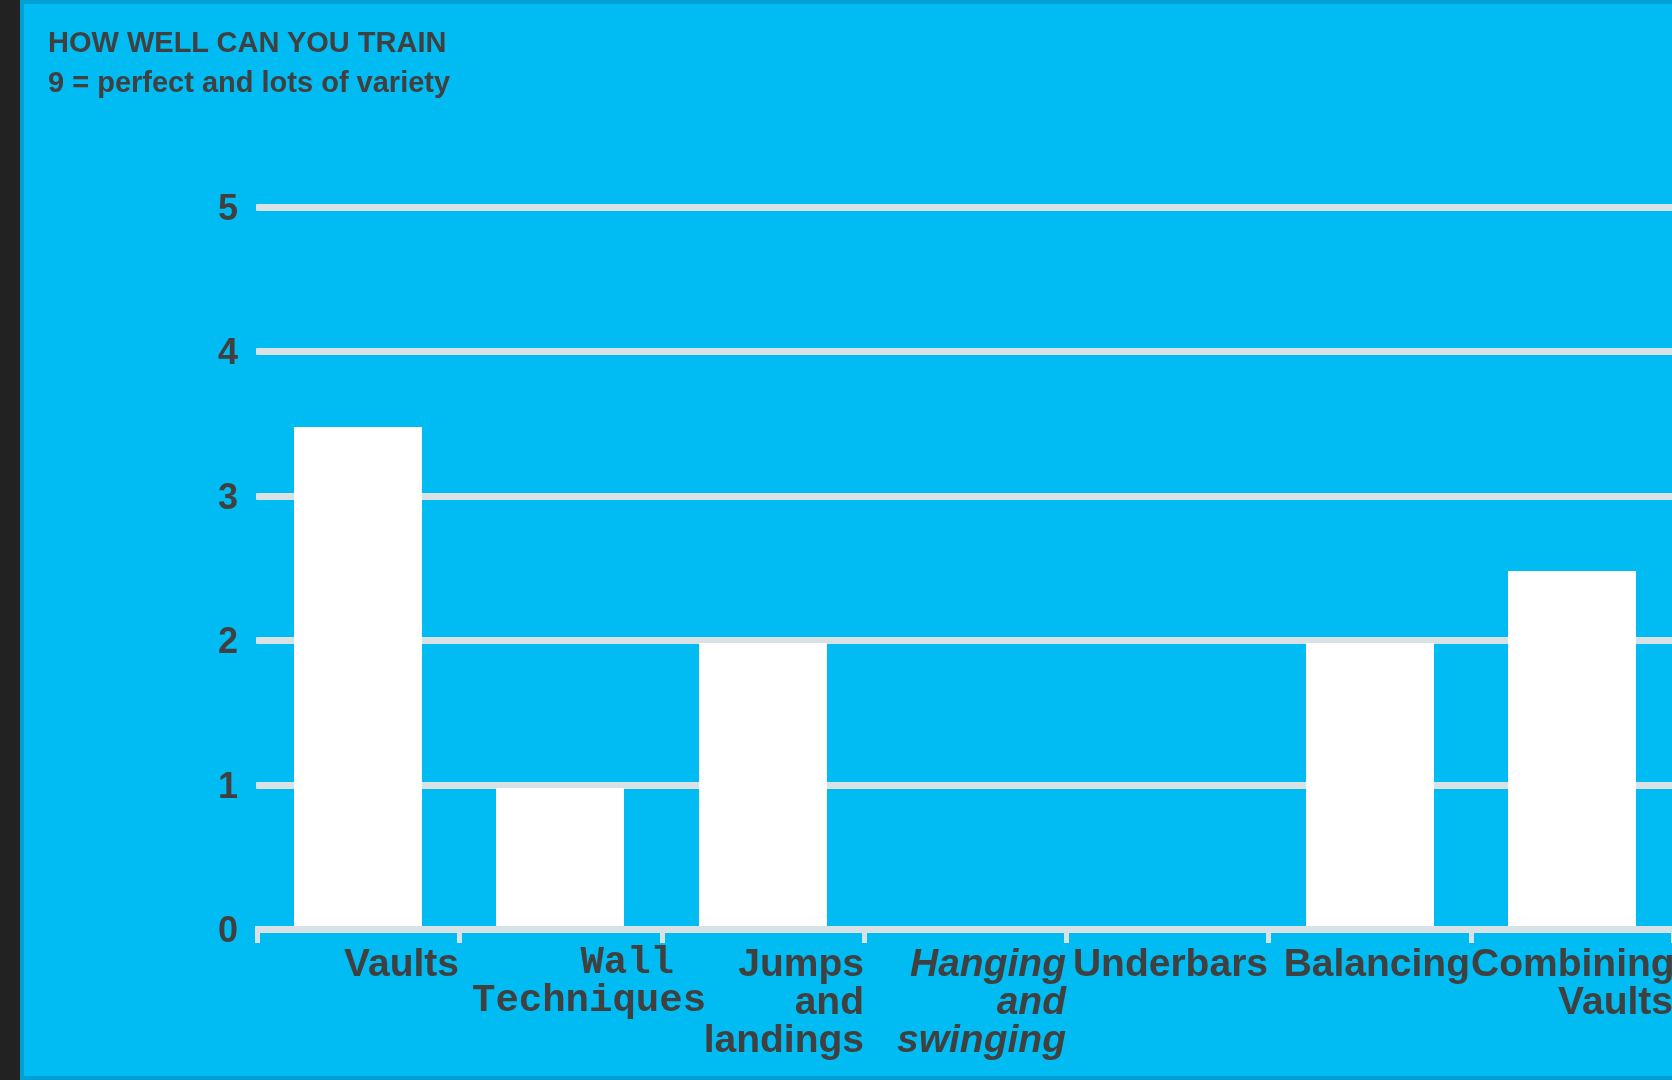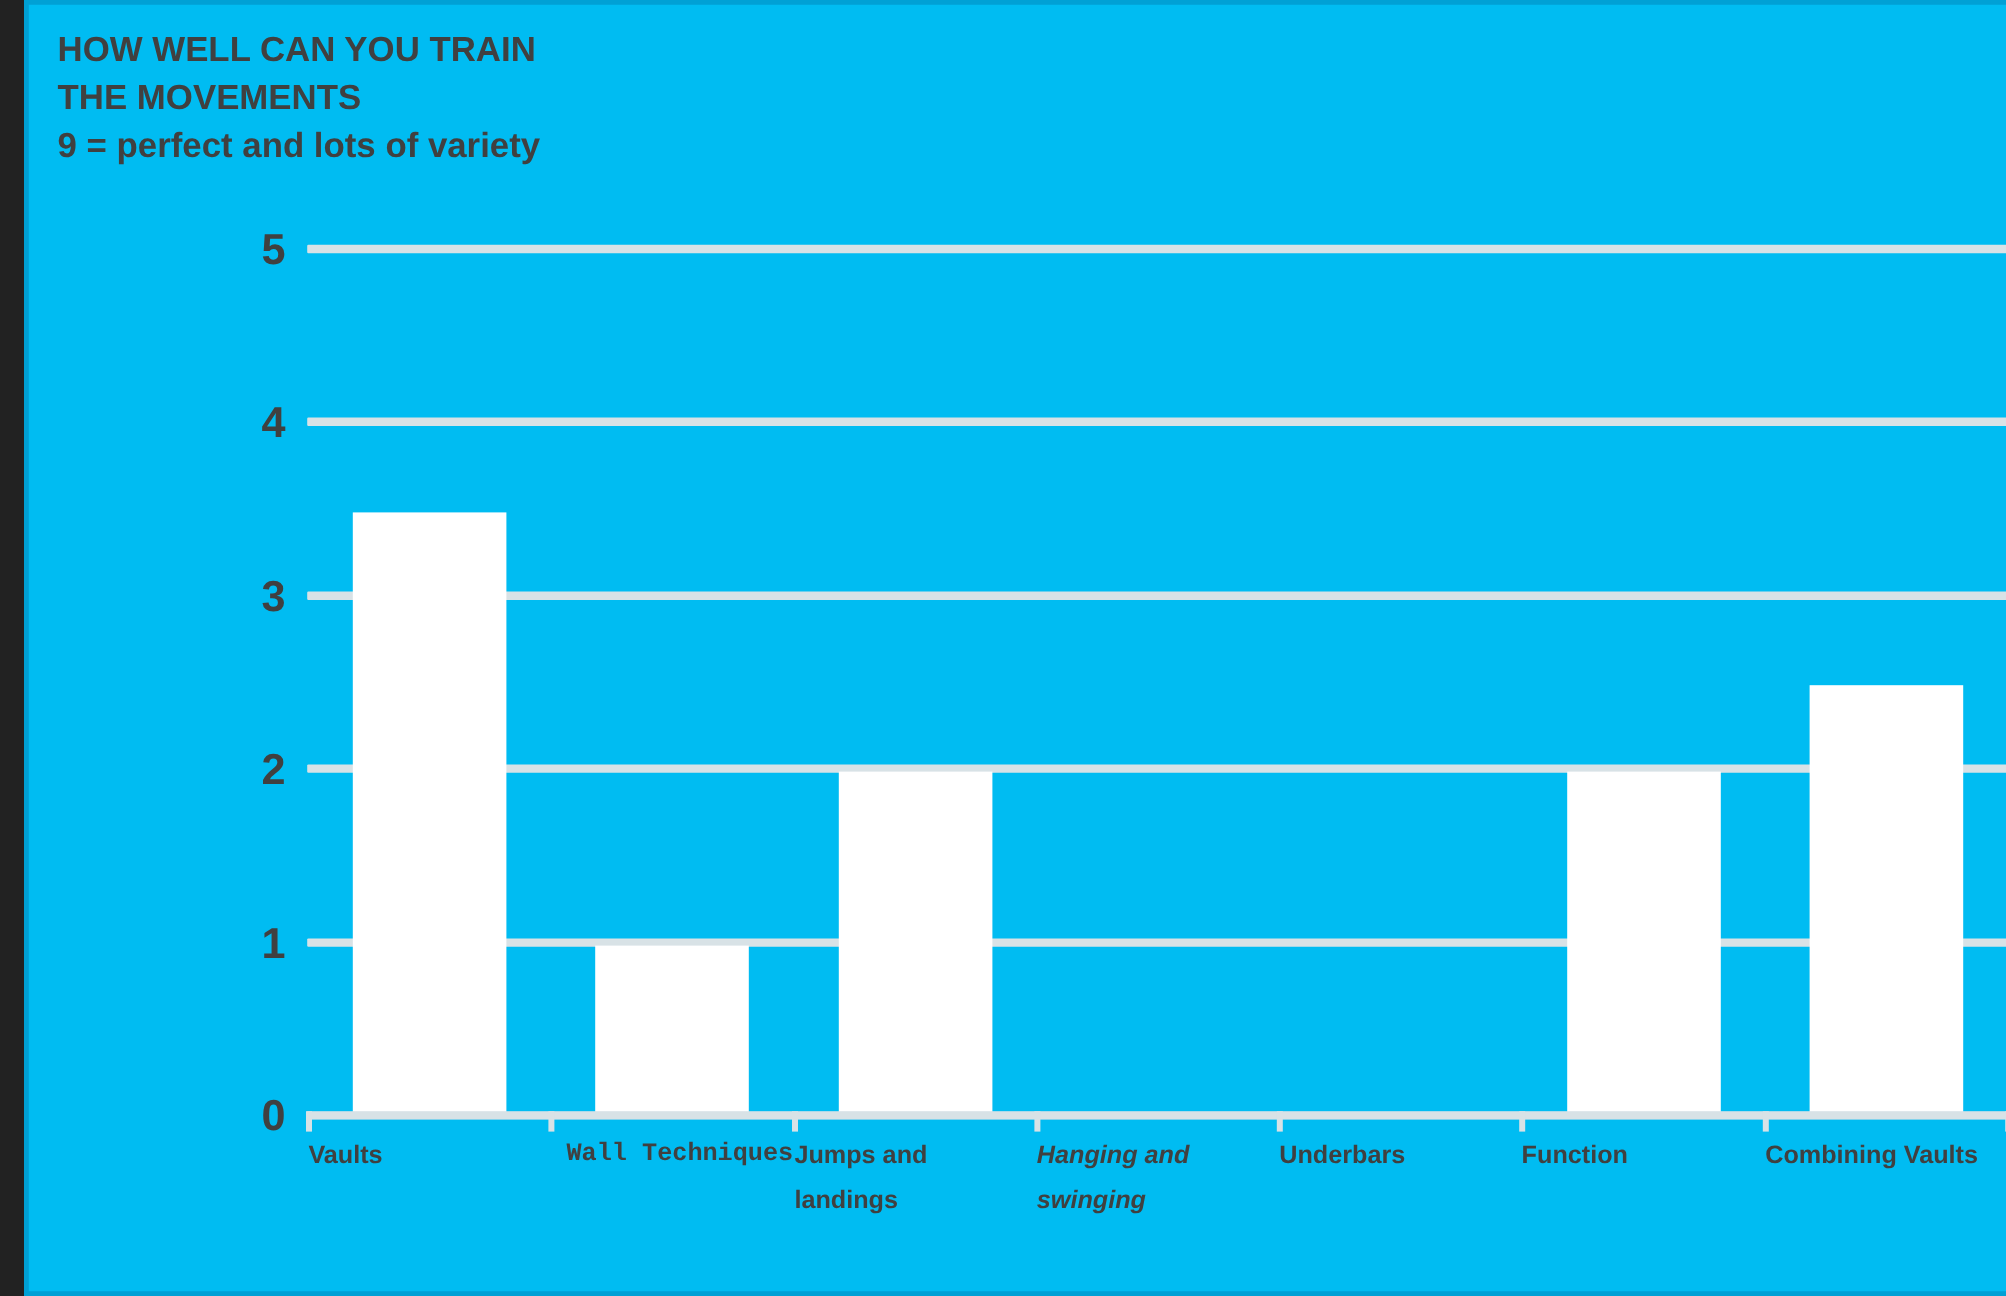--- a/index.html
+++ b/index.html
@@ -29,32 +29,31 @@
   }
   .y-axis-label{
     position:absolute;width:110px;height:44px;
     text-align:right;font-size:36px;line-height:44px;
   }
   .bar{position:absolute;}
   .x-axis-line{position:absolute;height:7px;}
   .x-axis-tick{position:absolute;width:5px;height:17px;}
   .x-axis-label{
     position:absolute;top:944px;
-    text-align:left;font-size:21px;line-height:38px;
+    text-align:right;font-size:39px;line-height:38px;
     padding:0;
   }
 </style>
 </head>
 <body>
 
 <div class="slide" style="background: rgb(0, 188, 242); color: #404040; margin-left: 20px;">
 
   <div class="annotation">
     <div>HOW WELL CAN YOU TRAIN</div>
-    <div>THE MOVEMENTS</div>
     <div>9 = perfect and lots of variety</div>
   </div>
 
 
   <div id="plot">
       <div class="gridline" style="left: 236px; width: 1417px; top: 781.6px; background: rgb(216, 226, 230);"></div>
       <div class="gridline" style="left: 236px; width: 1417px; top: 637.2px; background: rgb(216, 226, 230);"></div>
       <div class="gridline" style="left: 236px; width: 1417px; top: 492.8px; background: rgb(216, 226, 230);"></div>
       <div class="gridline" style="left: 236px; width: 1417px; top: 348.4px; background: rgb(216, 226, 230);"></div>
       <div class="gridline" style="left: 236px; width: 1417px; top: 204px; background: rgb(216, 226, 230);"></div>
@@ -78,17 +77,17 @@
       <div class="x-axis-tick" style="left: 842px; top: 926px; background: rgb(216, 226, 230);"></div>
       <div class="x-axis-tick" style="left: 1044px; top: 926px; background: rgb(216, 226, 230);"></div>
       <div class="x-axis-tick" style="left: 1246px; top: 926px; background: rgb(216, 226, 230);"></div>
       <div class="x-axis-tick" style="left: 1449px; top: 926px; background: rgb(216, 226, 230);"></div>
       <div class="x-axis-tick" style="left: 1651px; top: 926px; background: rgb(216, 226, 230);"></div>
       <div class="x-axis-label" style="left: 237px; width: 202px;">Vaults</div>
       <div class="x-axis-label" style="left: 452px; width: 202px; font-family: Liberation Mono, monospace;">Wall Techniques</div>
       <div class="x-axis-label" style="left: 642px; width: 202px;">Jumps and landings</div>
       <div class="x-axis-label" style="left: 844px; width: 202px; font-style: italic;">Hanging and swinging</div>
       <div class="x-axis-label" style="left: 1046px; width: 202px;">Underbars</div>
-      <div class="x-axis-label" style="left: 1248px; width: 202px;">Function</div>
+      <div class="x-axis-label" style="left: 1248px; width: 202px;">Balancing</div>
       <div class="x-axis-label" style="left: 1451px; width: 202px;">Combining Vaults</div>
     </div>
 
 </div>
 
 </body></html>

